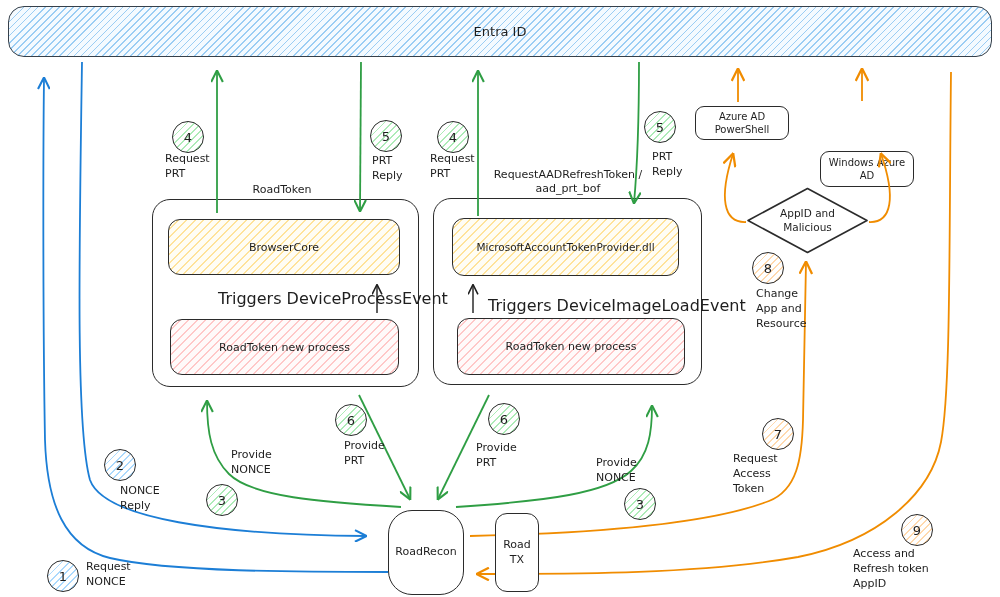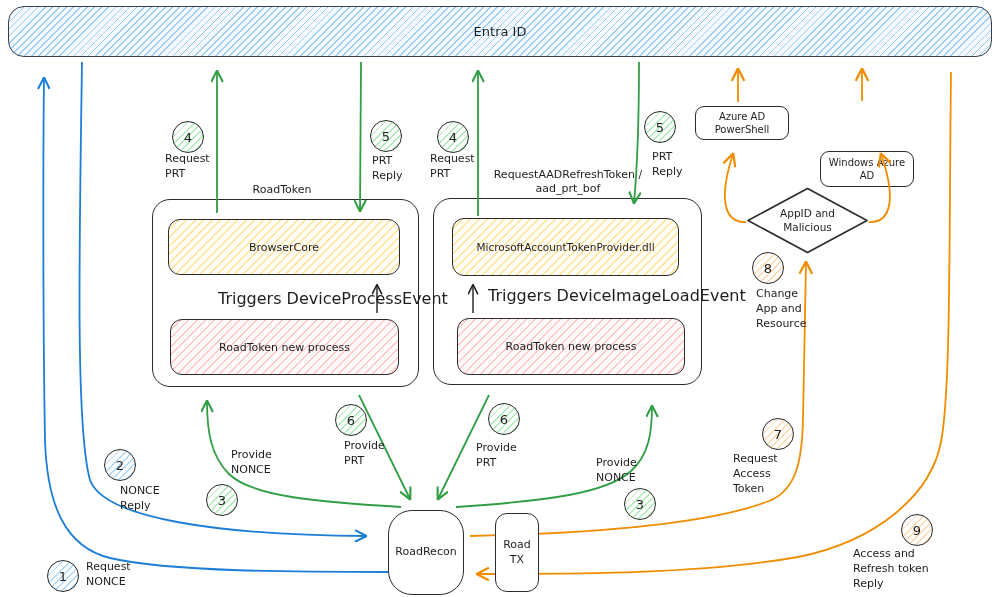--- a/index.html
+++ b/index.html
@@ -51,21 +51,21 @@
 <div class="inner-box hatch-pink" style="left:170px;top:319px;width:227px;height:54px;">
   <span>RoadToken new process</span>
 </div>
 
 <div class="abs group-title" style="left:468px;top:168px;width:200px;">RequestAADRefreshToken /
 aad_prt_bof</div>
 <div class="abs group" style="left:433px;top:198px;width:267px;height:185px;"></div>
 <div class="inner-box hatch-yellow" style="left:452px;top:218px;width:225px;height:56px;font-size:10.5px;">
   <span>MicrosoftAccountTokenProvider.dll</span>
 </div>
-<div class="trigger-label" style="left:488px;top:286px;">Triggers DeviceImageLoadEvent</div>
+<div class="trigger-label" style="left:488px;top:296px;">Triggers DeviceImageLoadEvent</div>
 <div class="inner-box hatch-pink" style="left:457px;top:318px;width:226px;height:55px;">
   <span>RoadToken new process</span>
 </div>
 
 <div class="small-node" style="left:695px;top:106px;width:92px;height:32px;">Azure AD
 PowerShell</div>
 <div class="small-node" style="left:820px;top:104px;width:92px;height:34px;margin-top:47px;">Windows Azure
 AD</div>
 <div class="abs diamond-wrap">
   <svg width="123" height="67" viewBox="0 0 123 67">
@@ -166,13 +166,13 @@
 Token</div>
 
 <div class="badge-circle hatch-orange-l" style="left:752px;top:252px;">8</div>
 <div class="badge-label" style="left:756px;top:287px;">Change
 App and
 Resource</div>
 
 <div class="badge-circle hatch-orange-l" style="left:901px;top:514px;">9</div>
 <div class="badge-label" style="left:853px;top:547px;">Access and
 Refresh token
-Reply</div>
+AppID</div>
 
 </body></html>

